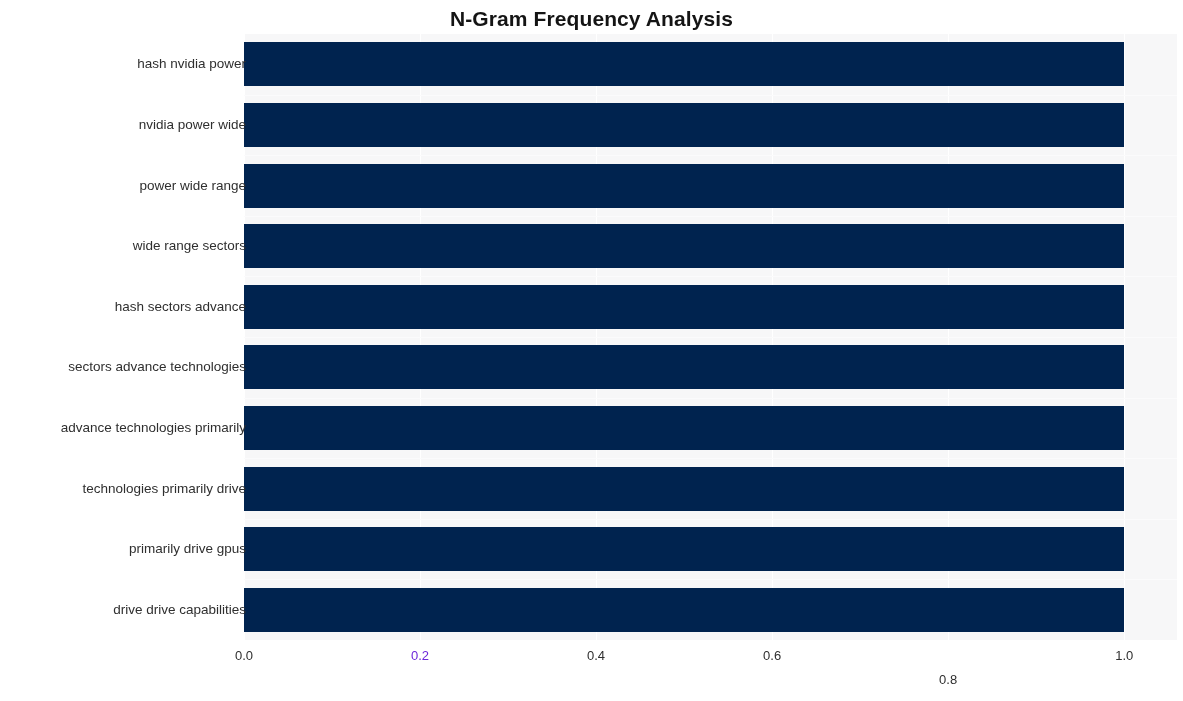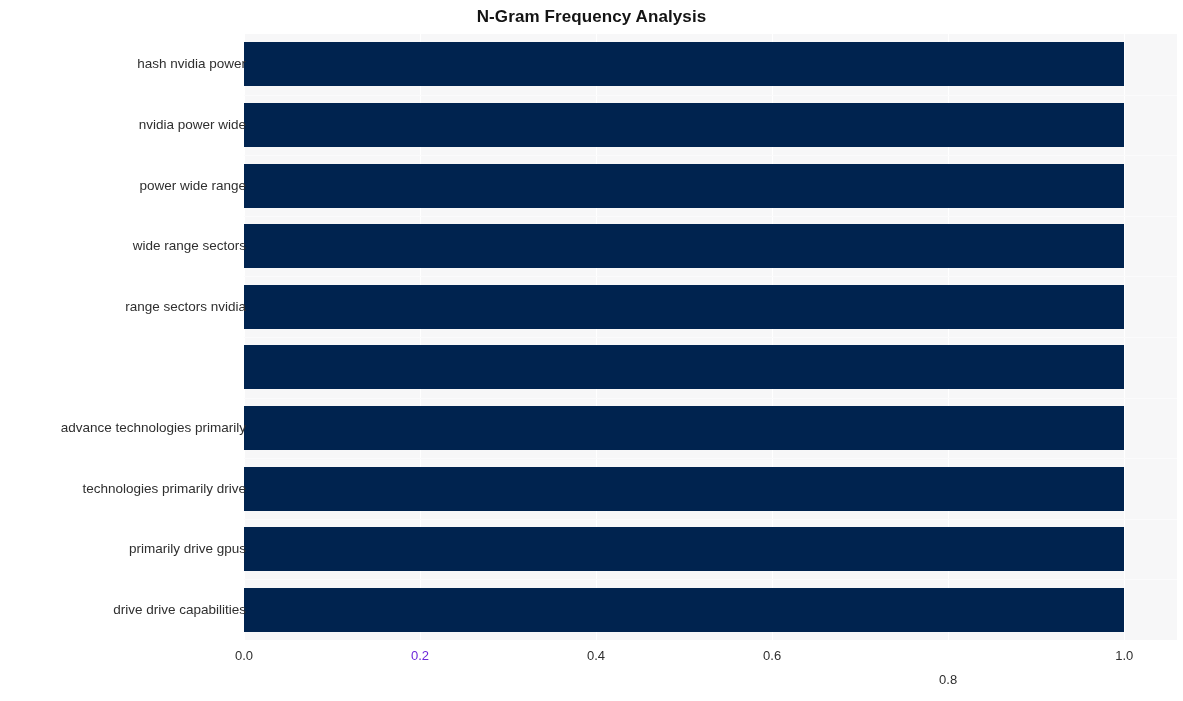--- a/index.html
+++ b/index.html
@@ -20,21 +20,21 @@
     height: 701px;
     background: #ffffff;
   }
 
   #chart-title {
     position: absolute;
     top: 7px;
     left: 0;
     width: 1183px;
     text-align: center;
-    font-size: 17px;
+    font-size: 21px;
     font-weight: bold;
     color: #141414;
     letter-spacing: 0.1px;
   }
 
   
   #plot-area {
     position: absolute;
     left: 244px;
     top: 34px;
@@ -148,21 +148,22 @@
       <div class="bar" title="primarily drive gpus: 1" style="width: 880.189px; top: 493.1px; background: rgb(0, 35, 79);"></div>
       <div class="bar" title="drive gpus capabilities: 1" style="width: 880.189px; top: 553.7px; background: rgb(0, 35, 79);"></div>
     </div>
 
   <div id="y-labels">
 
   <div class="ylabel" style="top: 22.3px; color: rgb(47, 47, 47);">hash nvidia power</div>
       <div class="ylabel" style="top: 82.9px; color: rgb(47, 47, 47); margin-left: 24px;">nvidia power wide</div>
       <div class="ylabel" style="top: 143.5px; color: rgb(47, 47, 47);">power wide range</div>
       <div class="ylabel" style="top: 204.1px; color: rgb(47, 47, 47);">wide range sectors</div>
-      <div class="ylabel" style="top: 264.7px; color: rgb(47, 47, 47);">range sectors nvidia</div>
+      <div class="ylabel" style="top: 264.7px; color: rgb(47, 47, 47);">hash sectors advance</div>
+      <div class="ylabel" style="top: 325.3px; color: rgb(47, 47, 47);">sectors advance technologies</div>
       <div class="ylabel" style="top: 385.9px; color: rgb(47, 47, 47);">advance technologies primarily</div>
       <div class="ylabel" style="top: 446.5px; color: rgb(47, 47, 47);">technologies primarily drive</div>
       <div class="ylabel" style="top: 507.1px; color: rgb(47, 47, 47); padding-left: 20px;">primarily drive gpus</div>
       <div class="ylabel" style="top: 567.7px; color: rgb(47, 47, 47);">drive drive capabilities</div>
     </div>
 
   <div id="x-ticklabels">
 
   <div class="xtick" style="left: 244px; color: rgb(47, 47, 47);">0.0</div>
       <div class="xtick" style="left: 420.038px; color: #6d28d9;">0.2</div>

